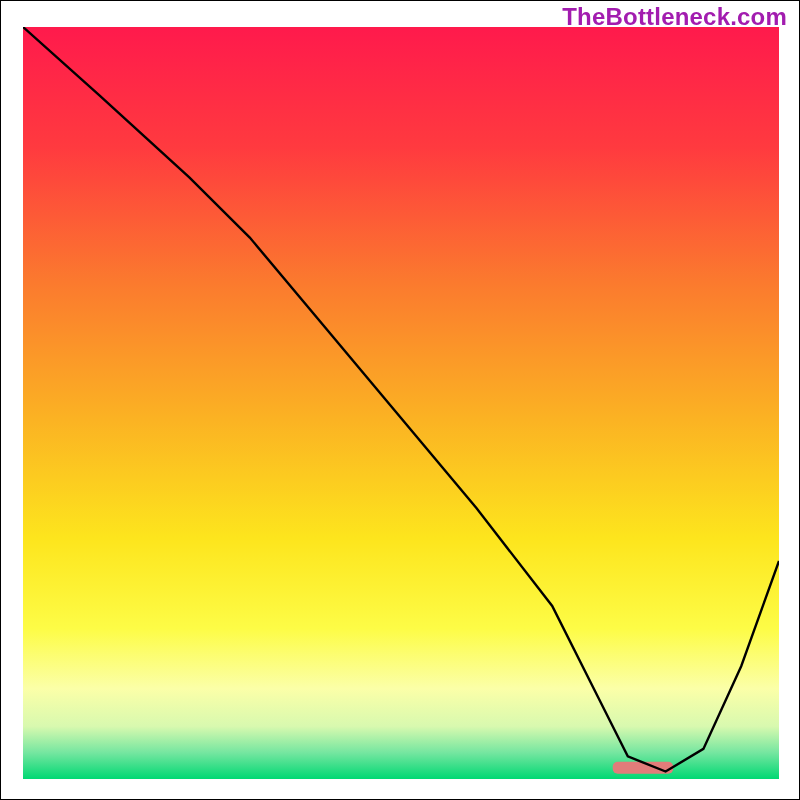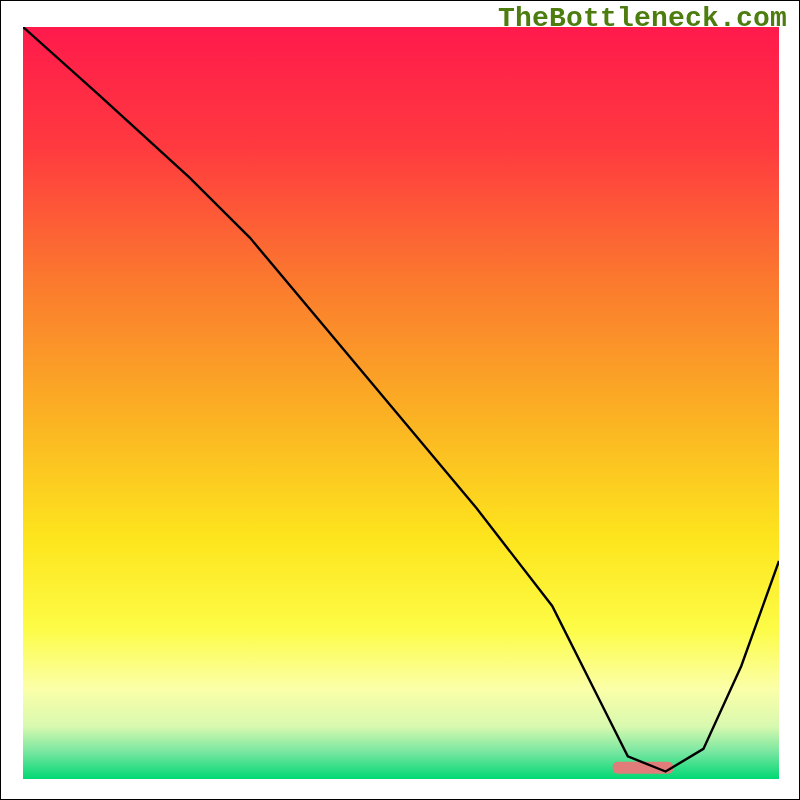--- a/index.html
+++ b/index.html
@@ -15,24 +15,24 @@
     position: absolute;
     left: 0; top: 0;
     width: 800px; height: 800px;
     box-sizing: border-box;
     border: 1px solid #000;
   }
   .watermark {
     position: absolute;
     top: 2px;
     right: 12px;
-    font-size: 28px;
+    font-size: 24px;
     font-weight: bold;
-    color: #4d7c0f;
-    font-family: Liberation Mono, monospace;
+    color: #a21caf;
+    font-family: Liberation Sans, sans-serif;
     letter-spacing: 0.2px;
   }
   .plot {
     position: absolute;
     left: 22px;
     top: 26px;
     width: 756px;
     height: 752px;
   }
   svg { display:block; }

